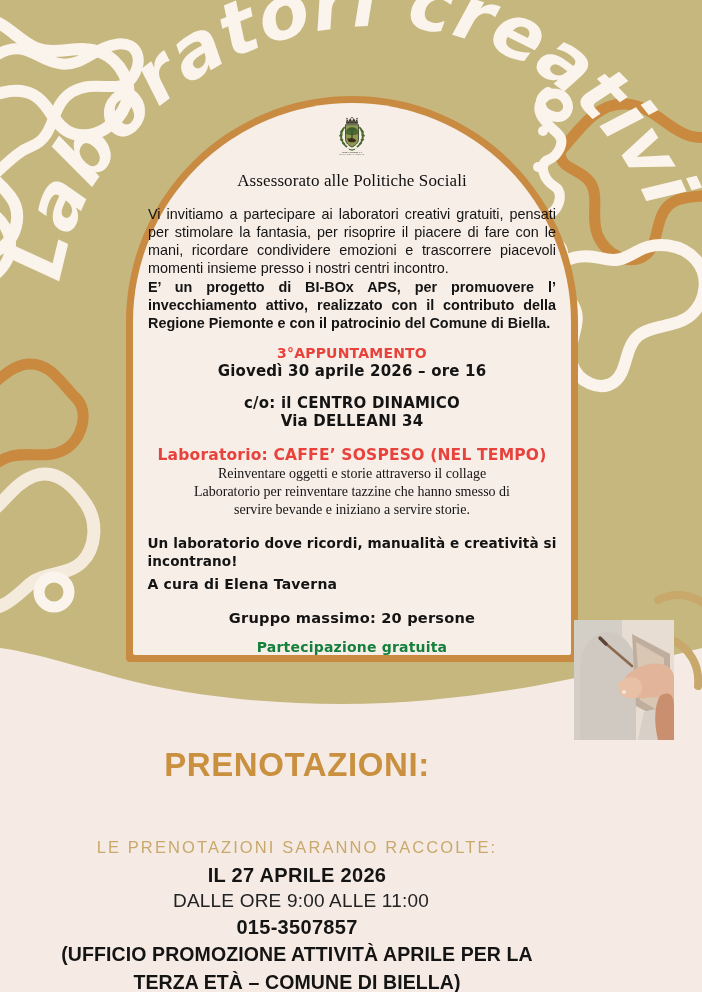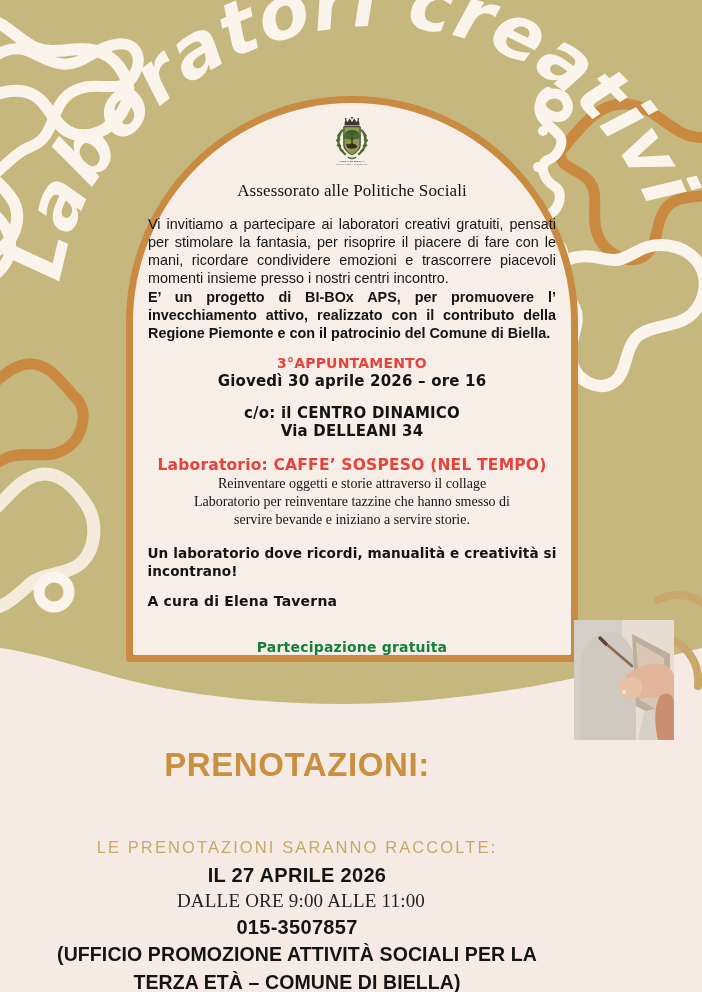--- a/index.html
+++ b/index.html
@@ -143,21 +143,21 @@
   .closing { margin-top: 17px; text-align: left; }
   .closing-line {
     font-size: 13.6px;
     color: #141414;
     line-height: 1.28;
     letter-spacing: .1px;
   }
   .curator {
     font-size: 14px;
     color: #141414;
-    margin-top: 13px;
+    margin-top: 6px;
     letter-spacing: .2px;
   }
 
   .group { margin-top: 17px; text-align: center; }
   .group-max { font-size: 14.6px; color: #141414; letter-spacing: .2px; }
   .group-free { font-size: 14px; color: #15803d; margin-top: 13px; letter-spacing: .2px; }
 
   
   .photo-thumb {
     position: absolute;
@@ -193,21 +193,21 @@
   }
   .bdate {
     font-family: "Liberation Sans", sans-serif;
     font-weight: bold;
     font-size: 20px;
     color: #141414;
     letter-spacing: .3px;
     margin-top: 7px;
   }
   .bhours {
-    font-family: Liberation Serif, serif;
+    font-family: Liberation Sans, sans-serif;
     font-size: 19px;
     color: #222;
     letter-spacing: .2px;
     margin-top: 3px;
     padding-left: 8px;
   }
   .bphone {
     font-family: "Liberation Sans", sans-serif;
     font-weight: bold;
     font-size: 20px;
@@ -370,20 +370,21 @@
       <div class="lab-desc">servire bevande e iniziano a servire storie.</div>
     </div>
 
     <div class="closing">
       <div class="hand closing-line">Un laboratorio dove ricordi, manualità e creatività si</div>
       <div class="hand closing-line">incontrano!</div>
       <div class="hand curator">A cura di Elena Taverna</div>
     </div>
 
     <div class="group">
+      <div class="hand group-max">Gruppo massimo: 20 persone</div>
       <div class="hand group-free">Partecipazione gratuita</div>
     </div>
   </div>
 
   <svg class="photo-thumb" viewBox="0 0 100 120" preserveAspectRatio="xMidYMid slice">
     <rect x="0" y="0" width="100" height="120" fill="#D3CEC6"></rect>
 
     <path d="M48,0 H100 V120 H48 Z" fill="#E8DDD2"></path>
 
     <path d="M6,120 V48 C6,26 20,12 34,12 C48,12 62,26 62,48 V120 Z" fill="#CFC9C1"></path>
@@ -403,17 +404,17 @@
 
     <circle cx="50" cy="72" r="2" fill="#F3E7D8"></circle>
   </svg>
 
   <div class="bottom">
     <div class="prenotazioni-title">PRENOTAZIONI:</div>
     <div class="raccolte">LE PRENOTAZIONI SARANNO RACCOLTE:</div>
     <div class="bdate">IL 27 APRILE 2026</div>
     <div class="bhours">DALLE ORE 9:00 ALLE 11:00</div>
     <div class="bphone">015-3507857</div>
-    <div class="boffice">(UFFICIO PROMOZIONE ATTIVITÀ SOCIALI PER LA</div>
+    <div class="boffice">(UFFICIO PROMOZIONE ATTIVITÀ APRILE PER LA</div>
     <div class="boffice">TERZA ETÀ – COMUNE DI BIELLA)</div>
   </div>
 
 </div>
 
 </body></html>

